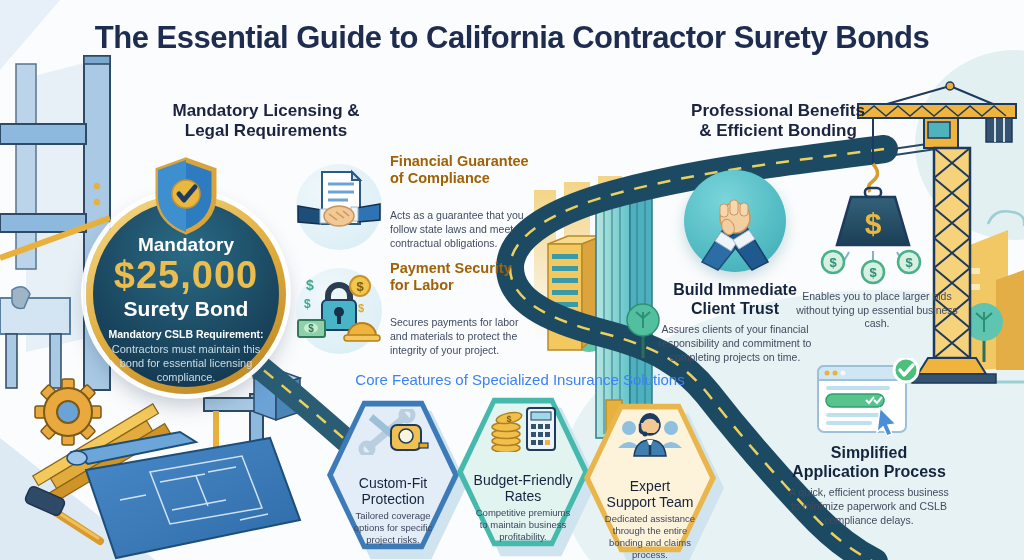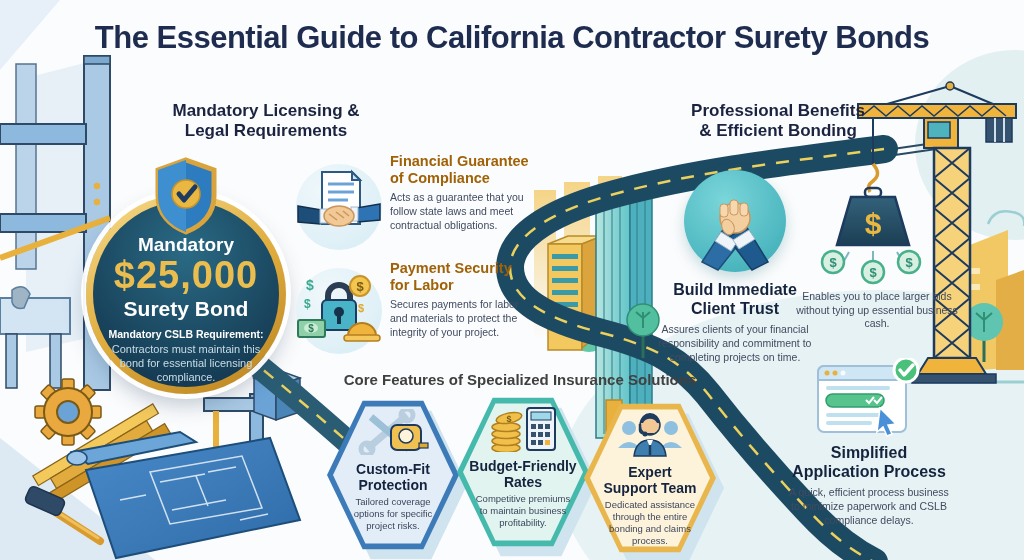--- a/index.html
+++ b/index.html
@@ -19,37 +19,37 @@
   .badge-top{font-size:19px;font-weight:bold;color:#ffffff;}
   .badge-amount{font-size:38px;font-weight:bold;color:#eabd4e;letter-spacing:1px;line-height:1.05;}
   .badge-bottom{font-size:21px;font-weight:bold;color:#ffffff;margin-top:1px;}
   .badge-req-title{font-size:10.5px;font-weight:bold;color:#ffffff;margin-top:7px;}
   .badge-req-body{font-size:11px;color:#c9dde6;width:150px;line-height:1.3;margin-top:2px;}
   .badge-shield{left:150px;top:156px;z-index:4;}
   
   .f-icon{width:86px;height:86px;border-radius:50%;background:radial-gradient(circle at 35% 30%,#f0f8fb,#d6ecf4);z-index:3;}
   .f-text{width:142px;z-index:4;}
   .f-title{font-size:14.5px;line-height:1.15;font-weight:bold;color:#a16207;}
-  .f-body{font-size:10.5px;line-height:1.3;color:#414b60;margin-top:5px;}
+  .f-body{font-size:10.5px;line-height:1.3;color:#414b60;margin-top:23px;}
   
   .b-circle{left:684px;top:170px;width:102px;height:102px;border-radius:50%;
     background:radial-gradient(circle at 40% 30%,#7ad6da,#39a9b4);z-index:3;
     box-shadow:0 6px 14px rgba(40,120,130,.25);}
   .b-text{width:170px;text-align:center;z-index:4;}
   .b-title{font-size:16px;line-height:1.2;font-weight:bold;color:#15243e;}
   .b-body{font-size:10.5px;line-height:1.3;color:#414b60;margin-top:5px;}
   
-  .core-title{left:330px;top:371px;width:380px;text-align:center;font-size:15px;font-weight:bold;color:#404040;z-index:6;}
+  .core-title{left:330px;top:371px;width:380px;text-align:center;font-size:15px;font-weight:normal;color:#3b82f6;z-index:6;}
   .hex{width:132px;height:158px;z-index:5;}
   .hex>div{position:absolute;clip-path:polygon(27% 3%,73% 3%,100% 50%,73% 97%,27% 97%,0% 50%);}
   .hex-shadow{inset:0;transform:translate(8px,10px);background:#cfe4ef;}
   .hex-border{inset:0;}
   .hex-fill{inset:6px;}
   .hex-content{position:absolute;inset:0;clip-path:none !important;display:flex;flex-direction:column;align-items:center;padding-top:13px;box-sizing:border-box;text-align:center;}
-  .hex-title{font-size:14px;line-height:1.15;font-weight:bold;color:#15243e;margin-top:2px;}
+  .hex-title{font-size:14px;line-height:1.15;font-weight:normal;color:#15243e;margin-top:16px;}
   .hex-body{font-size:9.5px;line-height:1.25;color:#3c465c;width:102px;margin-top:3px;}
   .hb1{background:#3d7ab8;} .hf1{background:#e3edf8;}
   .hb2{background:#46b9ad;} .hf2{background:#e2f4f0;}
   .hb3{background:#e8b64c;} .hf3{background:#fdf3db;}
   
   .app-icon{left:814px;top:358px;z-index:3;}
   .decor{left:0;top:0;z-index:1;}
   .bg0{z-index:0;}
 </style>
 </head>

